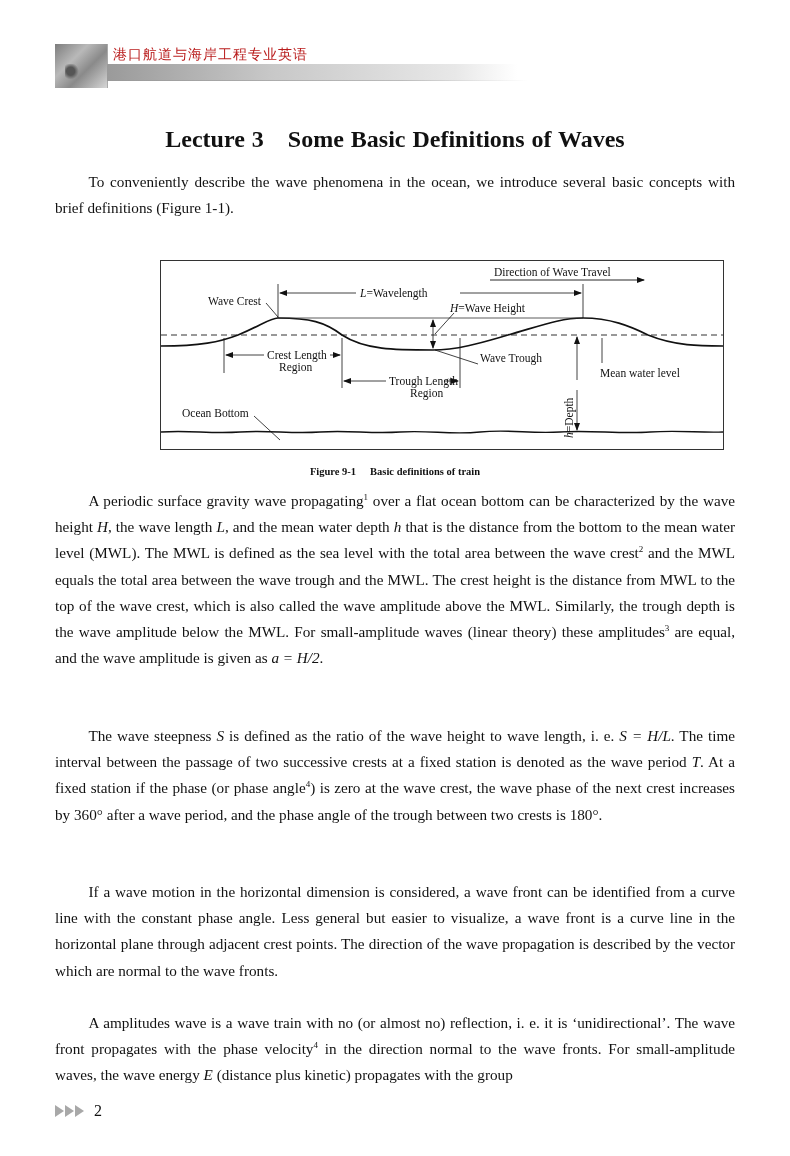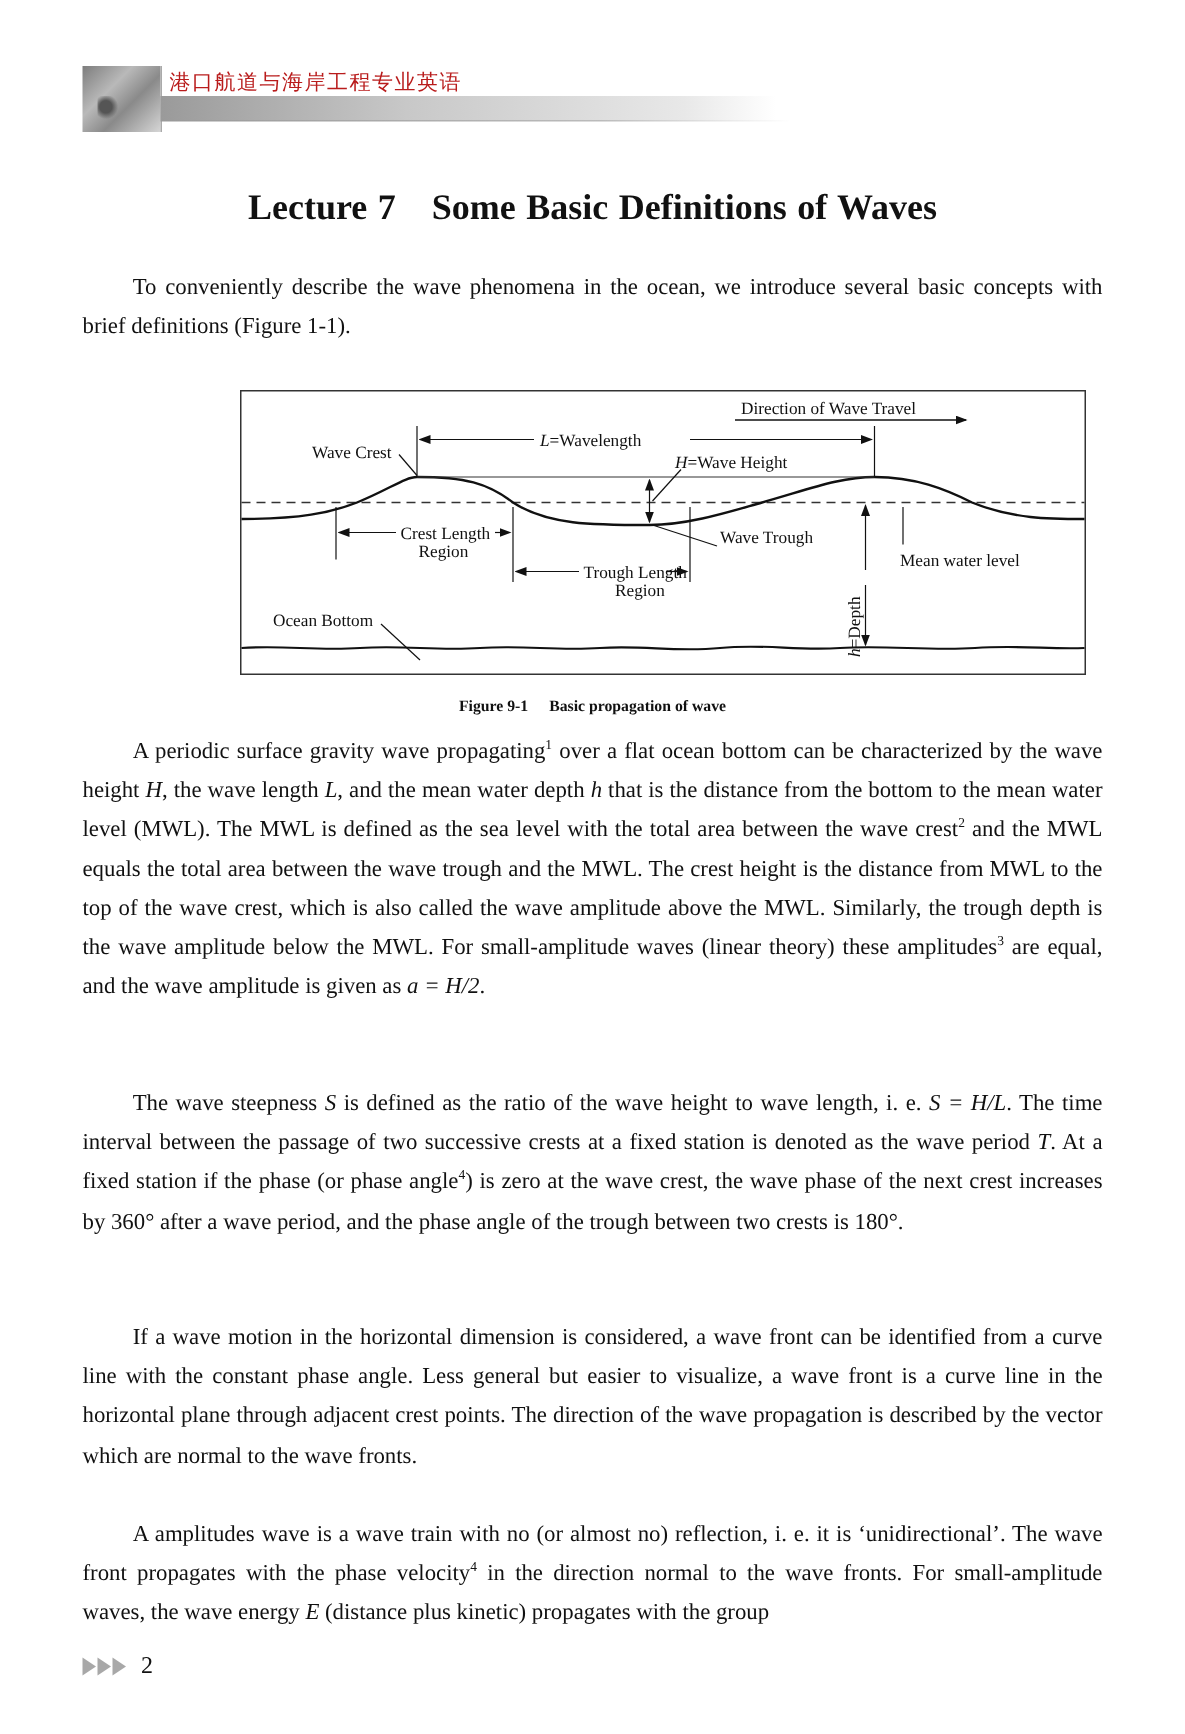--- a/index.html
+++ b/index.html
@@ -52,24 +52,24 @@
 <body>
 
 <div class="header">
   <div class="header-photo"></div>
   <div class="header-band"></div>
   <div class="header-cn">港口航道与海岸工程专业英语</div>
   <div class="header-rule"></div>
 </div>
 
 <div class="title">
-  <span>Lecture 7</span><span class="gap"></span><span>Some Basic Definitions of Waves</span>
+  <span>Lecture 3</span><span class="gap"></span><span>Some Basic Definitions of Waves</span>
 </div>
 
-<div class="para" style="top:179px;">To conveniently describe the wave phenomena in the ocean, we introduce several basic concepts with brief definitions (Figure 1-1).</div>
+<div class="para" style="top:169px;">To conveniently describe the wave phenomena in the ocean, we introduce several basic concepts with brief definitions (Figure 1-1).</div>
 
 <div class="figure">
   <svg width="564" height="190" viewBox="0 0 564 190" xmlns="http://www.w3.org/2000/svg">
     <defs>
       <marker id="ah" markerWidth="8" markerHeight="6" refX="7" refY="3" orient="auto" markerUnits="userSpaceOnUse">
         <path d="M0,0 L8,3 L0,6 Z" fill="#111"></path>
       </marker>
     </defs>
 
     <rect x="0.5" y="0.5" width="563" height="189" fill="none" stroke="#333" stroke-width="1"></rect>
@@ -120,21 +120,21 @@
     <text class="fig-label" transform="translate(413,178) rotate(-90)"><tspan font-style="italic">h</tspan><tspan>=Depth</tspan></text>
 
     <line x1="442" y1="78" x2="442" y2="103" stroke="#111" stroke-width="0.8"></line>
     <text class="fig-label" x="440" y="117">Mean water level</text>
 
     <text class="fig-label" x="22" y="157">Ocean Bottom</text>
     <line x1="94" y1="156" x2="120" y2="180" stroke="#111" stroke-width="0.8"></line>
   </svg>
 </div>
 <div class="caption">
-  <span>Figure 9-1</span><span class="gap"></span><span>Basic propagation of wave</span>
+  <span>Figure 9-1</span><span class="gap"></span><span>Basic definitions of train</span>
 </div>
 
 <div class="para" style="top:488px;"><span>A periodic surface gravity wave propagating</span><sup>1</sup><span> over a flat ocean bottom can be characterized by the wave height </span><i>H</i><span>, the wave length </span><i>L</i><span>, and the mean water depth </span><i>h</i><span> that is the distance from the bottom to the mean water level (MWL). The MWL is defined as the sea level with the total area between the wave crest</span><sup>2</sup><span> and the MWL equals the total area between the wave trough and the MWL. The crest height is the distance from MWL to the top of the wave crest, which is also called the wave amplitude above the MWL. Similarly, the trough depth is the wave amplitude below the MWL. For small-amplitude waves (linear theory) these amplitudes</span><sup>3</sup><span> are equal, and the wave amplitude is given as </span><i>a = H/2</i><span>.</span></div>
 
 <div class="para" style="top:723px;"><span>The wave steepness </span><i>S</i><span> is defined as the ratio of the wave height to wave length, i. e. </span><i>S = H/L</i><span>. The time interval between the passage of two successive crests at a fixed station is denoted as the wave period </span><i>T</i><span>. At a fixed station if the phase (or phase angle</span><sup>4</sup><span>) is zero at the wave crest, the wave phase of the next crest increases by 360° after a wave period, and the phase angle of the trough between two crests is 180°.</span></div>
 
 <div class="para" style="top:879px;">If a wave motion in the horizontal dimension is considered, a wave front can be identified from a curve line with the constant phase angle. Less general but easier to visualize, a wave front is a curve line in the horizontal plane through adjacent crest points. The direction of the wave propagation is described by the vector which are normal to the wave fronts.</div>
 
 <div class="para" style="top:1010px;"><span>A amplitudes wave is a wave train with no (or almost no) reflection, i. e. it is ‘unidirectional’. The wave front propagates with the phase velocity</span><sup>4</sup><span> in the direction normal to the wave fronts. For small-amplitude waves, the wave energy </span><i>E</i><span> (distance plus kinetic) propagates with the group</span></div>
 

